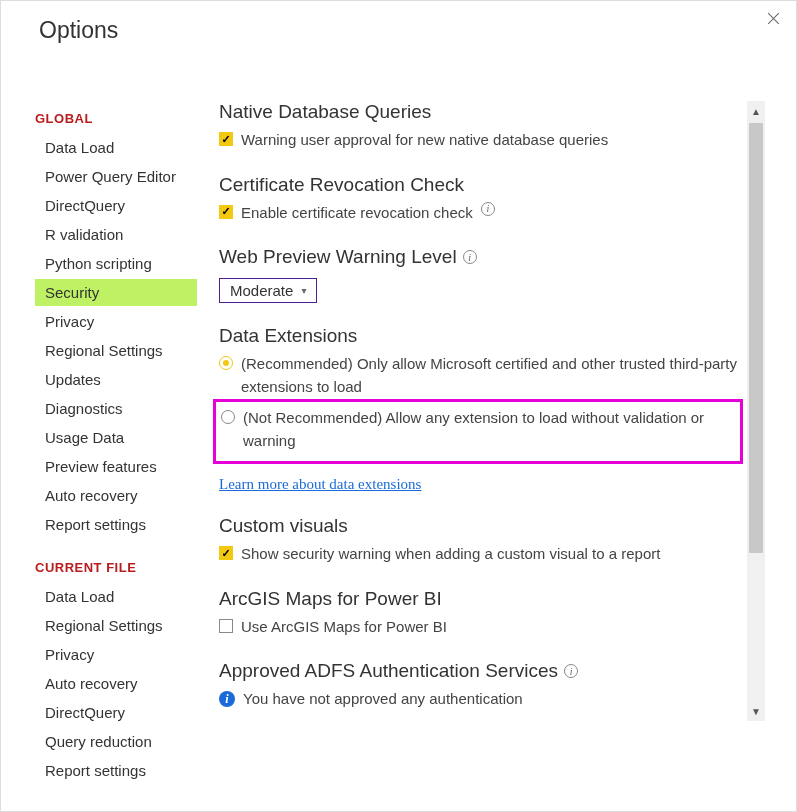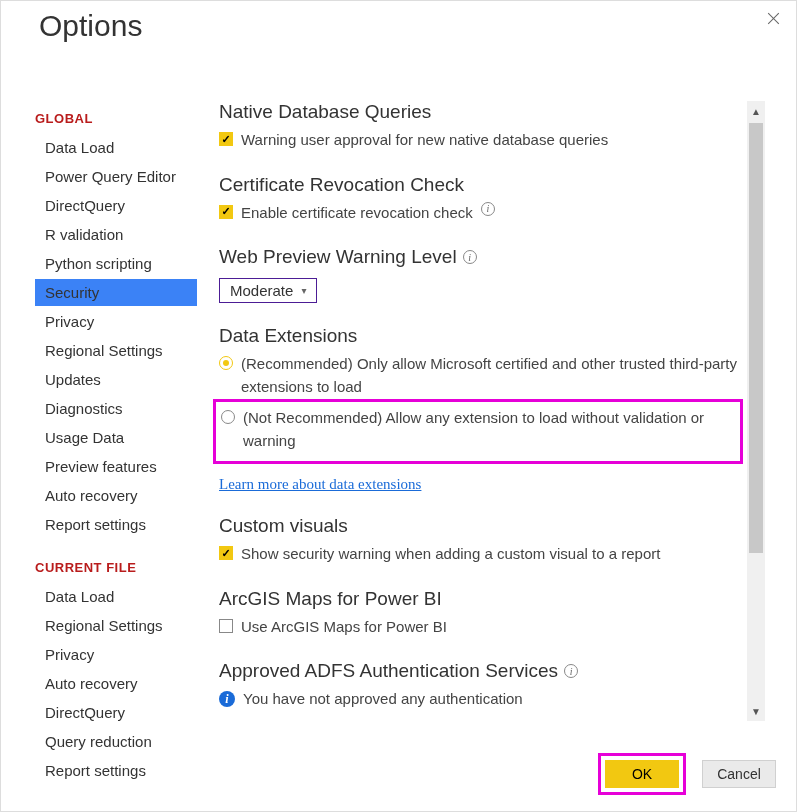--- a/index.html
+++ b/index.html
@@ -38,22 +38,22 @@
     width: 1px;
     height: 15px;
     background: #666;
   }
   .close-icon::before { transform: rotate(45deg); }
   .close-icon::after  { transform: rotate(-45deg); }
 
   .title {
     position: absolute;
     left: 38px;
-    top: 8px;
-    font-size: 30px;
+    top: 16px;
+    font-size: 23px;
     font-weight: 300;
     color: #333;
   }
 
   .body-area {
     position: absolute;
     left: 34px;
     top: 100px;
     width: 730px;
     height: 620px;
@@ -73,21 +73,21 @@
     color: #b91c1c;
     margin: 10px 0 8px 0;
   }
   .sidebar-item {
     padding: 5px 6px 5px 10px;
     margin: 0 0 2px 0;
     cursor: pointer;
     color: #333;
   }
   .sidebar-item.selected {
-    background: #3b82f6;
+    background: #bef264;
   }
 
   .content {
     position: relative;
     flex: 1;
     padding-left: 14px;
     padding-right: 24px;
     overflow: hidden;
   }
 
@@ -380,20 +380,14 @@
 
       <div class="scroll-track">
         <div class="scroll-arrow">▲</div>
         <div class="scroll-thumb"></div>
         <div class="scroll-arrow" style="position:absolute;bottom:0">▼</div>
       </div>
 
     </div>
   </div>
 
-  <div class="footer">
-    <div class="hl-wrap highlight-magenta">
-      <div class="btn btn-primary">OK</div>
-    </div>
-    <div class="btn btn-secondary">Cancel</div>
-  </div>
 
 </div>
 
 </body></html>

